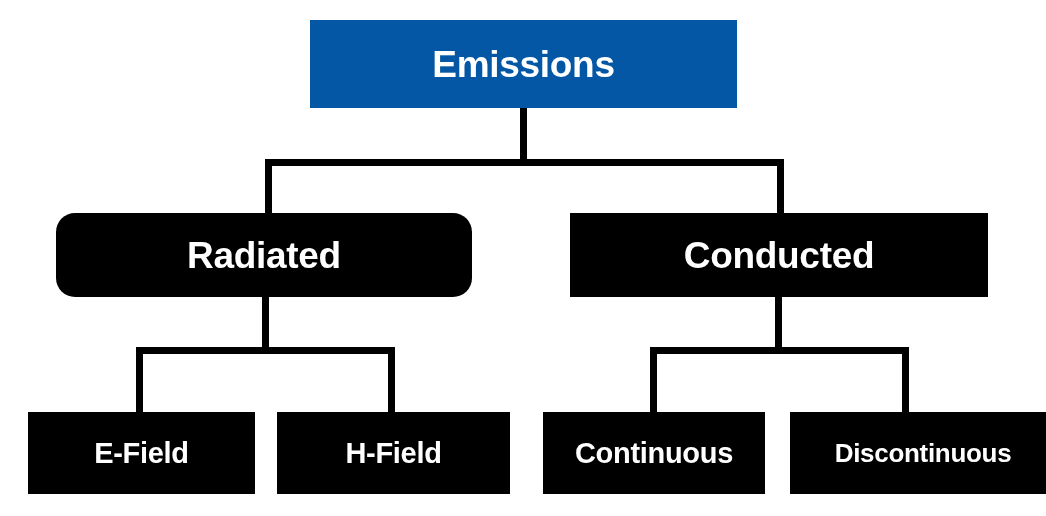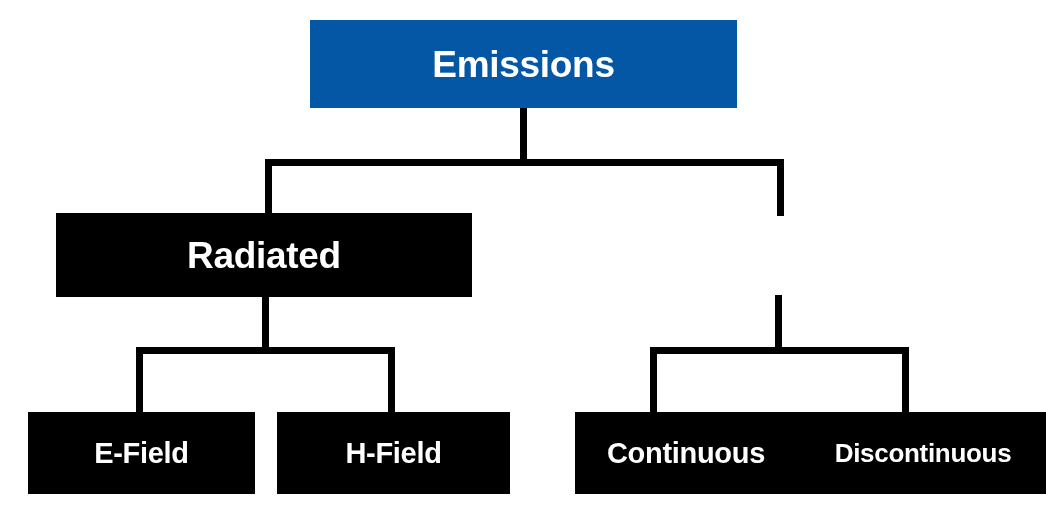--- a/index.html
+++ b/index.html
@@ -39,31 +39,31 @@
     height: 88px;
     background: #0457a4;
     font-size: 37px;
   }
   .node-l2 {
     top: 213px;
     height: 84px;
     background: #000000;
     font-size: 37px;
   }
-  .node-radiated  { left: 56px;  width: 416px; }
+  .node-radiated  { left: 56px;  width: 416px; border-radius: 19px; }
   .node-conducted { left: 570px; width: 418px; }
   .node-l3 {
     top: 412px;
     height: 82px;
     background: #000000;
     font-size: 29px;
   }
   .node-efield  { left: 28px;  width: 227px; }
   .node-hfield  { left: 277px; width: 233px; }
-  .node-cont    { left: 543px; width: 222px; margin-left: 32px; }
+  .node-cont    { left: 543px; width: 222px; }
   .node-discont { left: 790px; width: 266px; font-size: 26px; }
 
   .conn {
     position: absolute;
     background: #000000;
     z-index: 1;
   }
   
   .c1-stem   { left: 520px; top: 108px; width: 7px;   height: 57px; }
   .c1-bar    { left: 265px; top: 159px; width: 519px; height: 7px;  }
@@ -87,20 +87,21 @@
 
   <div class="node node-root">Emissions</div>
 
   <div class="conn c1-stem"></div>
   <div class="conn c1-bar"></div>
   <div class="conn c1-dropL"></div>
   <div class="conn c1-dropR"></div>
 
   <div class="node node-l2 node-radiated">Radiated</div>
 
+  <div class="node node-l2 node-conducted">Conducted</div>
 
   <div class="conn c2-stem"></div>
   <div class="conn c2-bar"></div>
   <div class="conn c2-dropL"></div>
   <div class="conn c2-dropR"></div>
 
   <div class="conn c3-stem"></div>
   <div class="conn c3-bar"></div>
   <div class="conn c3-dropL"></div>
   <div class="conn c3-dropR"></div>

